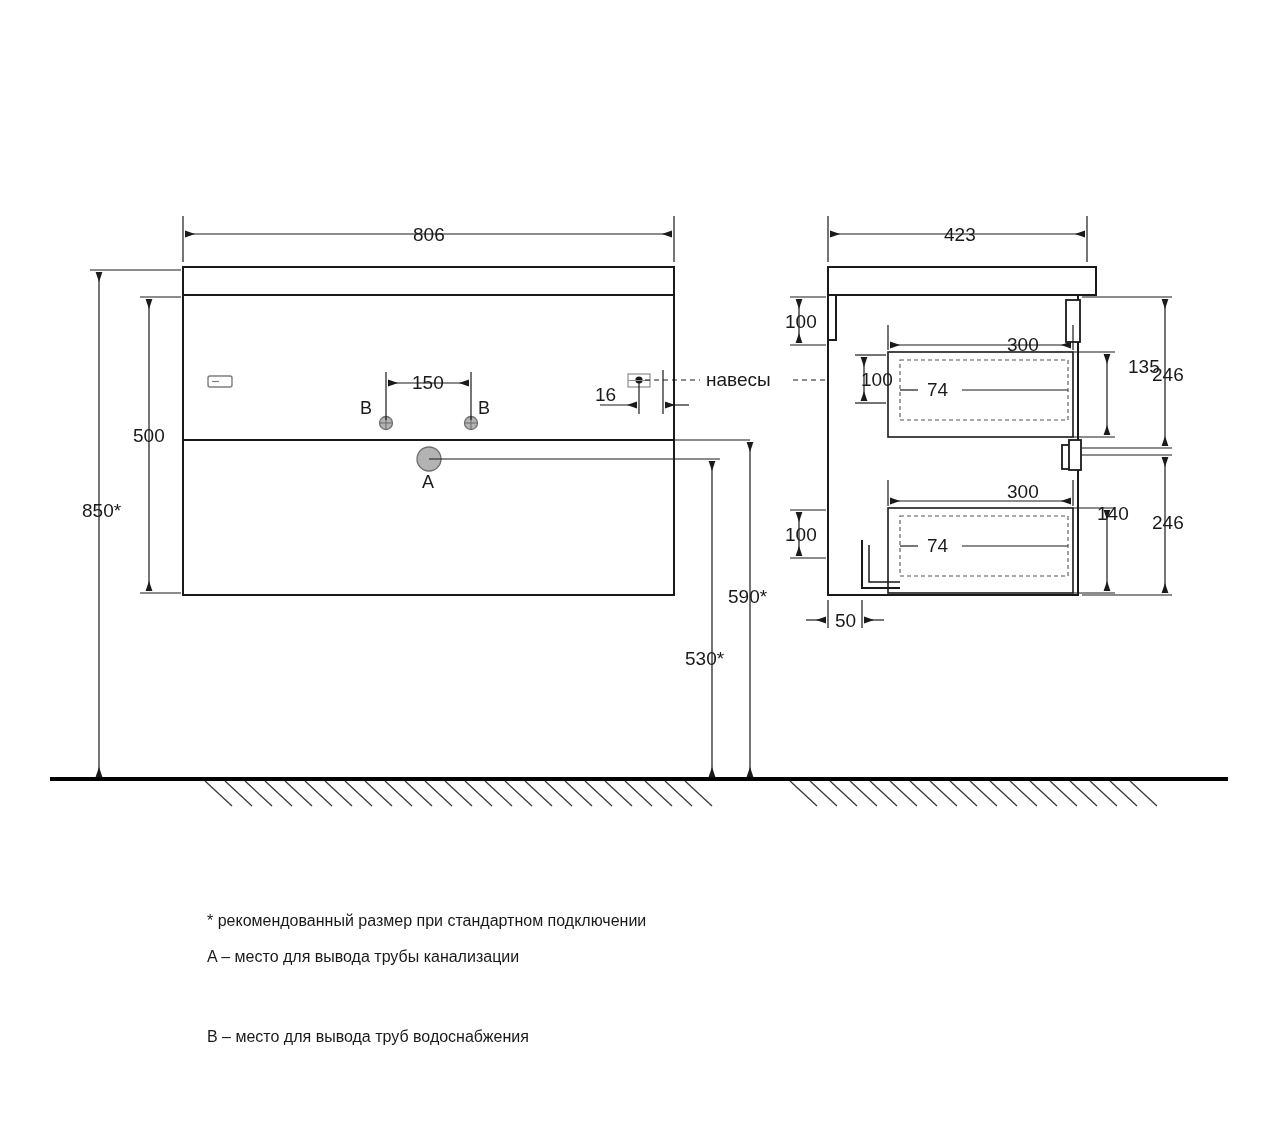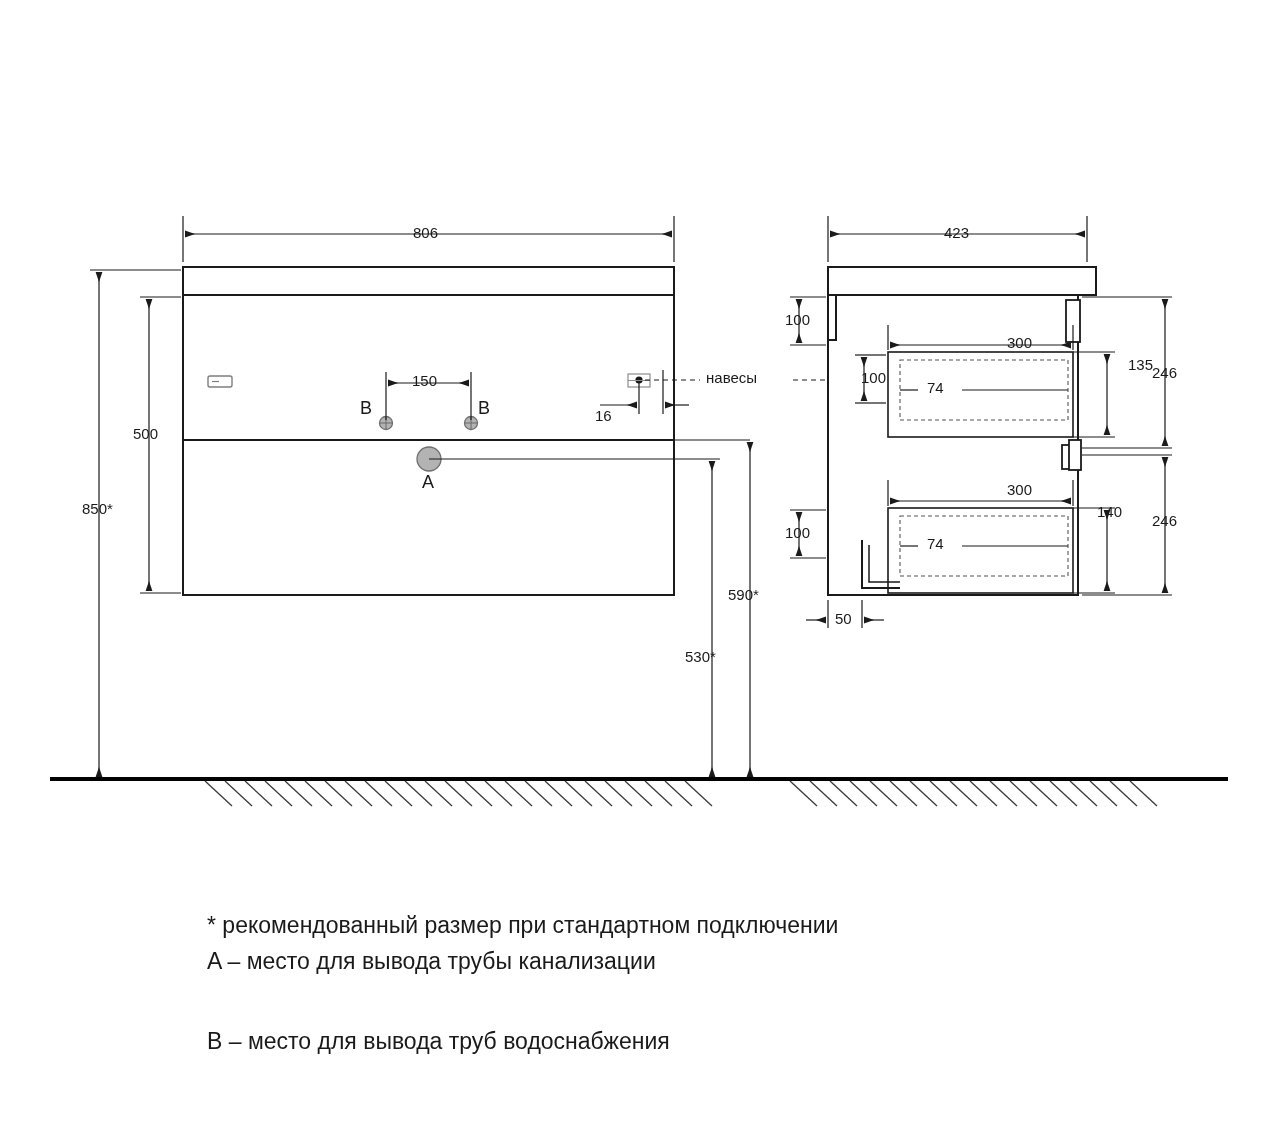--- a/index.html
+++ b/index.html
@@ -19,28 +19,28 @@
     background: #ffffff;
   }
   svg#drawing {
     position: absolute;
     left: 0;
     top: 0;
   }
   .dim-label {
     position: absolute;
     font-family: "Liberation Sans", sans-serif;
-    font-size: 15px;
+    font-size: 19px;
     color: #1a1a1a;
     white-space: nowrap;
   }
   .note-line {
     position: absolute;
     font-family: "Liberation Sans", sans-serif;
-    font-size: 23px;
+    font-size: 16px;
     color: #1a1a1a;
     white-space: nowrap;
   }
   .pt-label {
     position: absolute;
     font-size: 18px;
     color: #1a1a1a;
   }
 </style>
 </head>
@@ -247,21 +247,21 @@
 
       <line x1="900" y1="546" x2="918" y2="546"></line>
       <line x1="962" y1="546" x2="1068" y2="546"></line>
     </g>
   </svg>
 
   <div class="dim-label" style="left:413px; top:224px;">806</div>
   <div class="dim-label" style="left:133px; top:425px;">500</div>
   <div class="dim-label" style="left:82px; top:500px;">850*</div>
   <div class="dim-label" style="left:412px; top:372px;">150</div>
-  <div class="dim-label" style="left:595px; top:407px;text-align:center;">16</div>
+  <div class="dim-label" style="left:595px; top:384px;text-align:center;">16</div>
   <div class="dim-label" style="left:728px; top:586px;">590*</div>
   <div class="dim-label" style="left:685px; top:648px;">530*</div>
 
   <div class="pt-label" style="left:360px; top:398px;">B</div>
   <div class="pt-label" style="left:478px; top:398px;">B</div>
   <div class="pt-label" style="left:422px; top:472px;">A</div>
 
   <div class="dim-label" style="left:706px; top:369px;">навесы</div>
 
   <div class="dim-label" style="left:944px; top:224px;">423</div>

